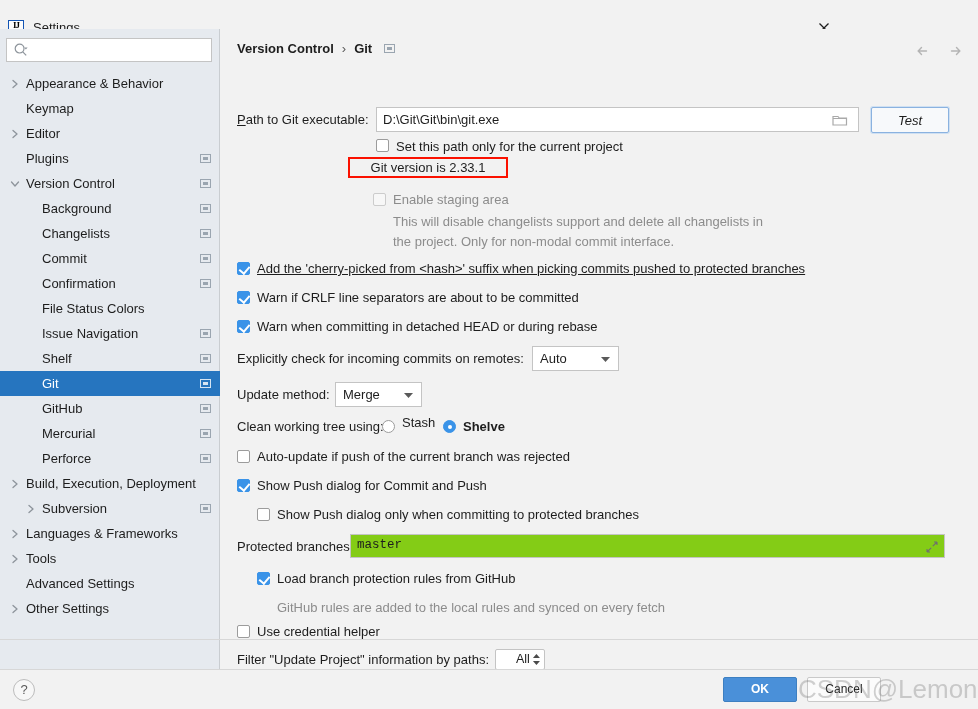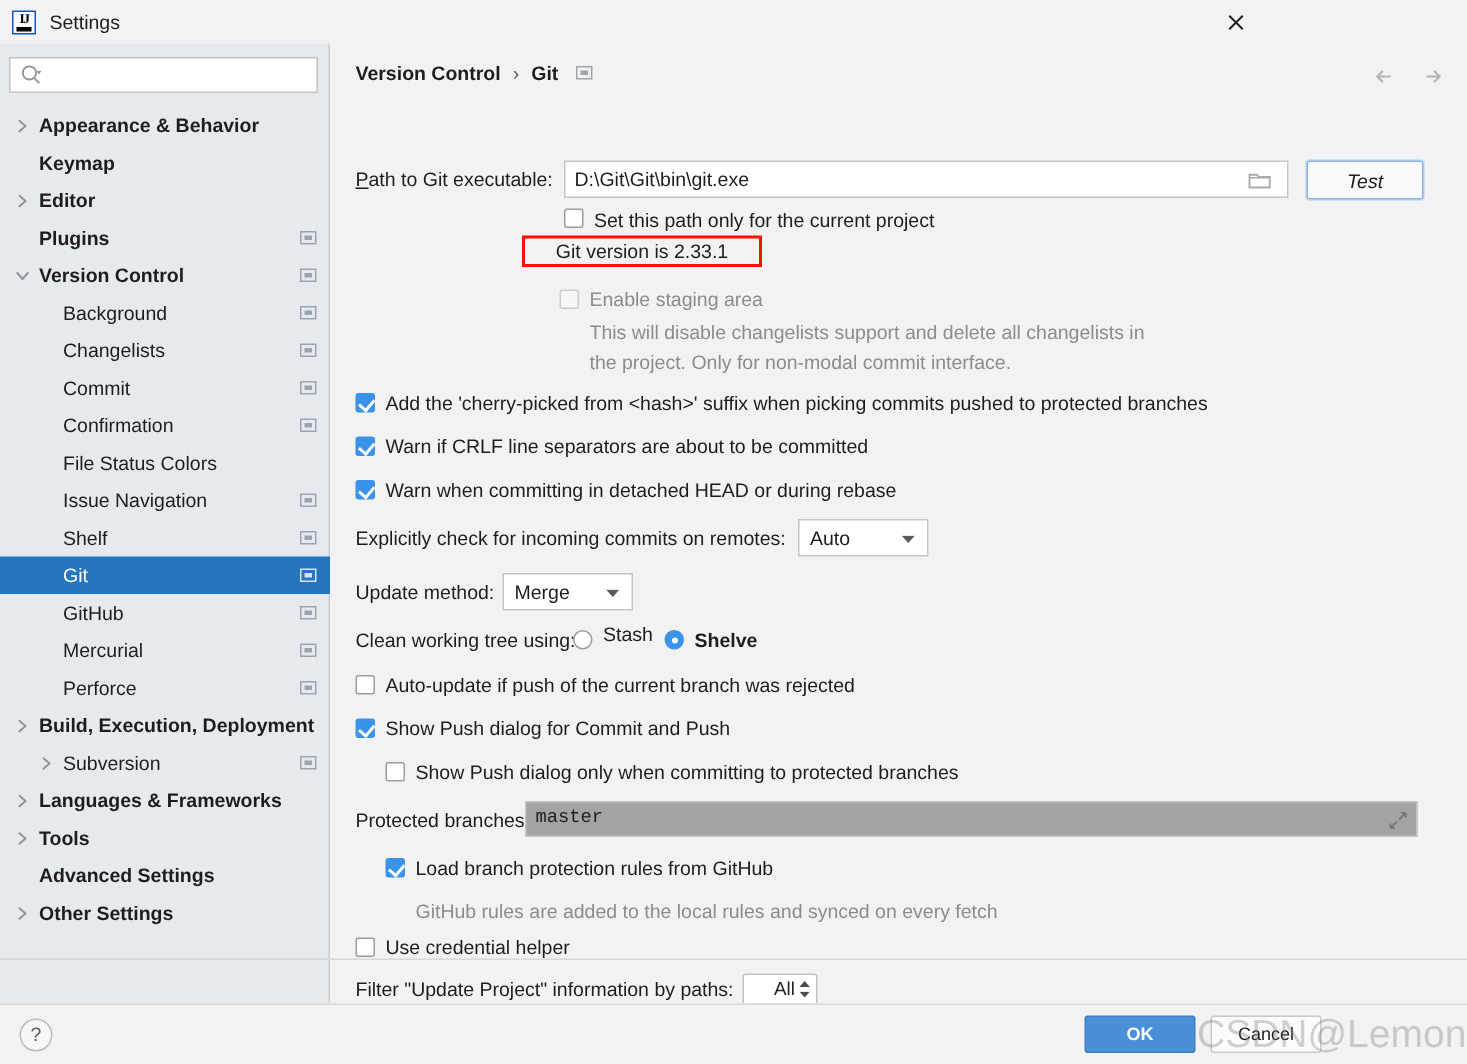--- a/index.html
+++ b/index.html
@@ -8,21 +8,21 @@
     width: 978px; height: 709px;
     overflow: hidden;
     font-family: "Liberation Sans", sans-serif;
     font-size: 13px;
     color: #1d1d1d;
     background: #f2f2f2;
   }
 
   
   #titlebar {
-    position: absolute; top: 0; left: 0; width: 846px; height: 29px;
+    position: absolute; top: 13px; left: 0; width: 846px; height: 29px;
     background: #f2f2f2;
     display: flex; align-items: center;
   }
   #app-icon {
     width: 16px; height: 16px; margin-left: 8px;
     border: 1px solid #1455b4;
     background: #fdfdfd;
     position: relative;
     flex: 0 0 auto;
   }
@@ -80,21 +80,21 @@
     position: relative; height: 25px; line-height: 25px;
     font-size: 13px; white-space: nowrap; cursor: default;
   }
   .tree-item.sel { background: #2675bf; color: #ffffff; }
   .tree-item .arrow {
     position: absolute; width: 10px; height: 25px;
     display: flex; align-items: center; justify-content: center;
   }
   .tree-item .arrow svg { display: block; }
   .tree-item .tlabel { position: absolute; }
-  .tree-item.bold .tlabel { font-weight: bold; text-align: center; }
+  .tree-item.bold .tlabel { font-weight: normal; text-align: center; }
   .tree-item .modicon {
     position: absolute; right: 9px; top: 8px; width: 11px; height: 9px;
     border: 1px solid #9aa5b0; background: #e6eaef;
   }
   .tree-item .modicon::after {
     content: ""; position: absolute; left: 2px; top: 2px;
     width: 5px; height: 3px; background: #9aa5b0;
   }
   .tree-item.sel .modicon { border-color: #d5e4f2; background: #2675bf; }
   .tree-item.sel .modicon::after { background: #d5e4f2; }
@@ -199,21 +199,21 @@
     position: absolute;
     border: 2px solid #fb1100;
     background: #f2f2f2;
     height: 21px; line-height: 17px;
     font-size: 13px; text-align: center;
     color: #1d1d1d;
   }
 
   
   #pb-field {
-    position: absolute; border: 1px solid #c4c4c4; background: #a3a3a3;
+    position: absolute; border: 1px solid #c4c4c4; background: #84cc16;
     height: 24px;
     text-align: right;
   }
   #pb-value {
     position: absolute; left: 6px; top: 3px;
     font-family: "Liberation Mono", monospace; font-size: 12.5px;
     color: #1d1d1d;
   }
   #pb-expand {
     position: absolute; right: 6px; top: 6px; width: 12px; height: 12px;
@@ -460,21 +460,21 @@
     <div class="row lbl" style="left:175px; top:110px;">Set this path only for the current project</div>
 
     <div id="version-box" style="left:127px; top:128px; width:160px;">Git version is 2.33.1</div>
 
     <span class="cb off-dim" style="left:152px; top:164px;"></span>
     <div class="row lbl dim" style="left:172px; top:163px;">Enable staging area</div>
     <div class="row lbl dim" style="left:172px; top:185px;">This will disable changelists support and delete all changelists in</div>
     <div class="row lbl dim" style="left:172px; top:205px;">the project. Only for non-modal commit interface.</div>
 
     <span class="cb on" style="left:16px; top:233px;"></span>
-    <div class="row lbl" style="left:36px; top:232px;">Add the 'cherry-picked from &lt;hash&gt;' suffix when picking commits pushed to protected branches</div>
+    <div class="row lbl" style="left:36px; top:232px;text-decoration:underline;">Add the 'cherry-picked from &lt;hash&gt;' suffix when picking commits pushed to protected branches</div>
 
     <span class="cb on" style="left:16px; top:262px;"></span>
     <div class="row lbl" style="left:36px; top:261px;">Warn if CRLF line separators are about to be committed</div>
 
     <span class="cb on" style="left:16px; top:291px;"></span>
     <div class="row lbl" style="left:36px; top:290px;">Warn when committing in detached HEAD or during rebase</div>
 
     <div class="row lbl" style="left:16px; top:322px;">Explicitly check for incoming commits on remotes:</div>
     <div class="combo" style="left:311px; top:317px; width:87px;">
       <span>Auto</span>

